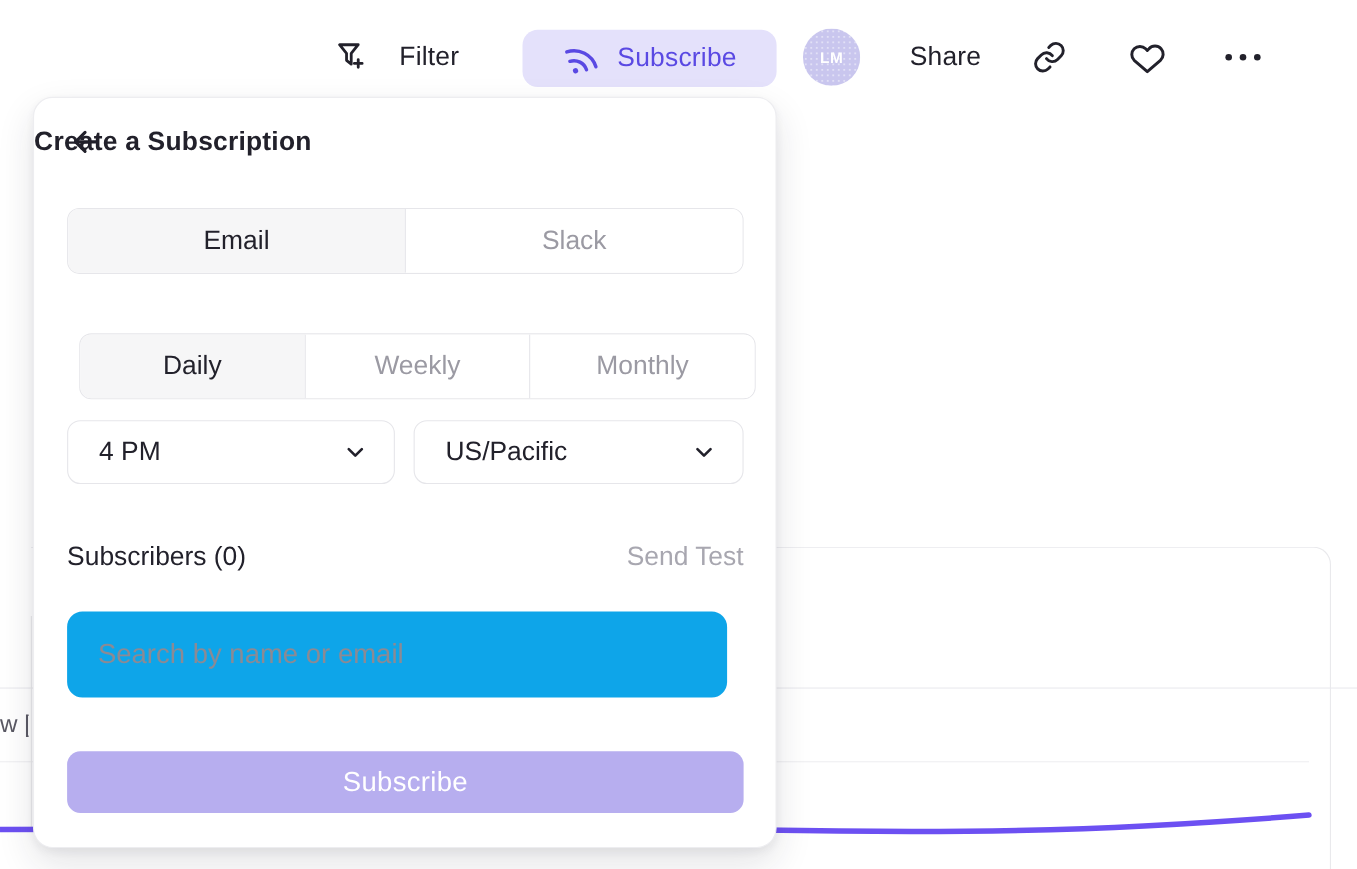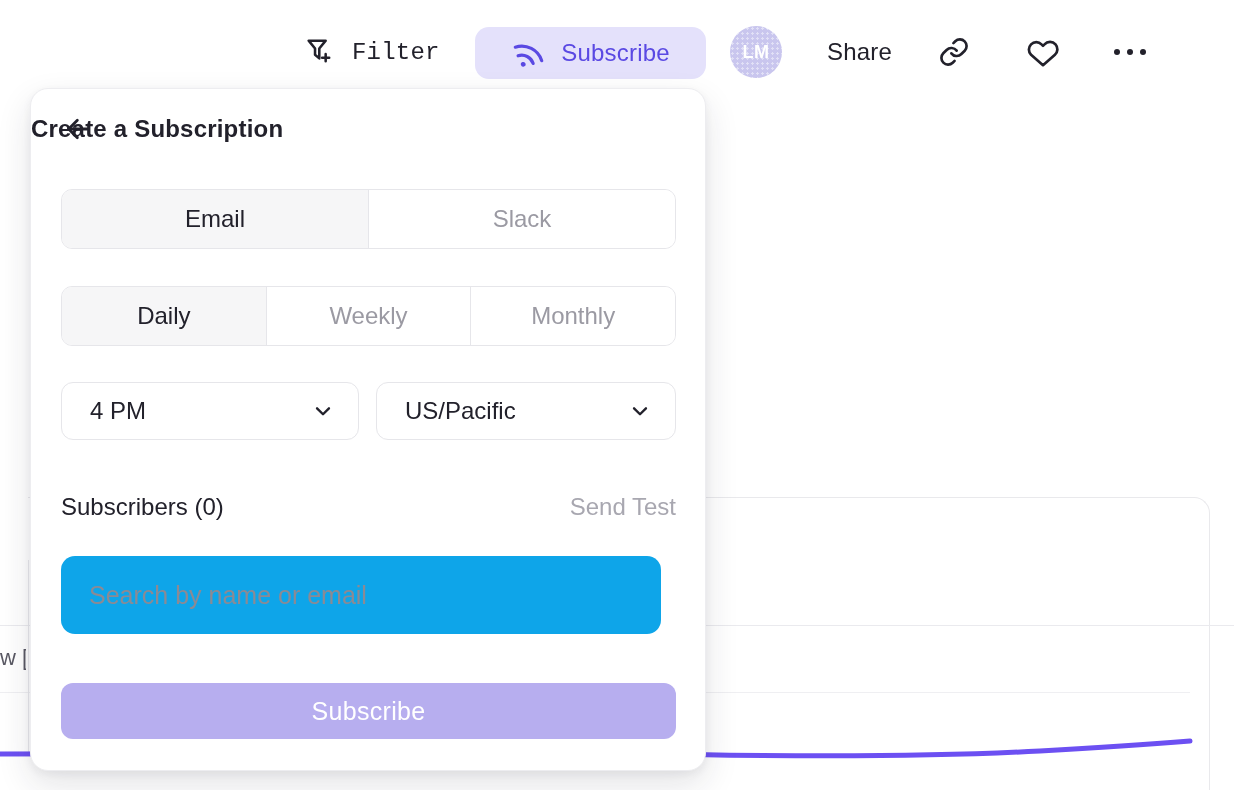--- a/index.html
+++ b/index.html
@@ -24,34 +24,34 @@
   .bg-partial-text {
     position:absolute; left:0; top:645px; width:26px; overflow:hidden;
     font-size:22px; color:#5a5964; z-index:0; white-space:nowrap;
   }
   .bg-line-svg { position:absolute; left:0; top:0; width:1234px; height:790px; z-index:0; pointer-events:none; }
 
   
   .toolbar { position:absolute; left:0; top:0; width:1234px; height:104px; z-index:1; }
   .tb-item { position:absolute; display:flex; align-items:center; cursor:pointer; }
   .tb-label { font-size:24px; font-weight:500; color:#22212b; letter-spacing:.2px; }
-  .filter-btn { left:303px; top:30px; height:44px; gap:15px;font-family:Liberation Mono, monospace; }
+  .filter-btn { left:303px; top:30px; height:44px; gap:26px; }
   .subscribe-pill {
     left:475px; top:27px; width:231px; height:52px; border-radius:14px;
     background:#e4e1fb; display:flex; align-items:center; justify-content:center; gap:14px;
   }
   .subscribe-pill .tb-label { color:#5a49e3; }
   .avatar {
     left:730px; top:26px; width:52px; height:52px; border-radius:50%;
     background-color:#c9c6ee;
     background-image:radial-gradient(rgba(255,255,255,.45) 1.1px, transparent 1.2px);
     background-size:5px 5px;
     display:flex; align-items:center; justify-content:center;
   }
-  .avatar span { color:#ffffff; font-size:18px; font-weight:700; letter-spacing:.5px; }
+  .avatar span { color:#ffffff; font-size:14px; font-weight:700; letter-spacing:.5px; }
   .share-btn { left:827px; top:30px; height:44px; }
   .icon-btn { width:44px; height:44px; justify-content:center; }
   .link-btn { left:932px; top:30px; }
   .heart-btn { left:1021px; top:30px; }
   .more-btn { left:1108px; top:30px; gap:7px; }
   .dot { width:6px; height:6px; border-radius:50%; background:#22212b; }
 
   
   .modal {
     position:absolute; left:30px; top:88px; width:676px; height:683px;
@@ -65,21 +65,21 @@
     position:absolute; left:0; right:0; top:26px; text-align:left;
     font-size:24px; font-weight:600; color:#22212b; letter-spacing:.2px;
   }
 
   .seg-group {
     position:absolute; left:30px; width:615px; height:60px;
     border:1px solid #e6e6ea; border-radius:11px; overflow:hidden;
     display:flex; background:#ffffff;
   }
   .seg-channel { top:100px; }
-  .seg-frequency { top:197px; }
+  .seg-frequency { top:214px;margin-left:11px; }
   .seg {
     flex:1; display:flex; align-items:center; justify-content:center;
     font-size:24px; color:#9b9aa3; cursor:pointer; background:#ffffff;
   }
   .seg + .seg { border-left:1px solid #e6e6ea; }
   .seg.selected { background:#f6f6f7; color:#22212b; font-weight:500; }
 
   .select {
     position:absolute; top:293px; height:58px; border:1px solid #e6e6ea;
     border-radius:12px; display:flex; align-items:center; justify-content:space-between;

